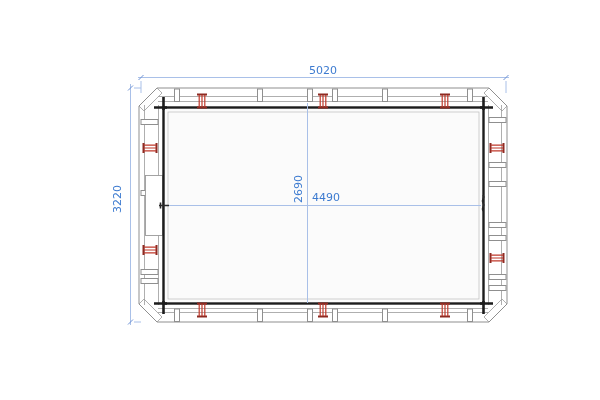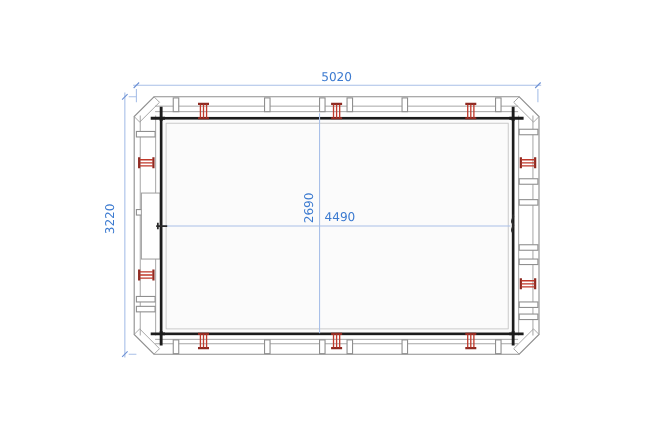--- a/index.html
+++ b/index.html
@@ -2,20 +2,21 @@
 <html><head>
 <meta charset="utf-8">
 <style>
   html, body { margin: 0; padding: 0; background: #ffffff; }
   .screen {
     position: relative;
     width: 500px; height: 400px;
     background: #ffffff;
     overflow: hidden;
     font-family: "DejaVu Sans", sans-serif;
+    margin-left: 17px;
   }
   svg { display: block; }
   .thin2  { stroke: #9a9a9a; stroke-width: 0.8; fill: none; }
   .stub   { stroke: #1c1c1c; stroke-width: 2.6; fill: none; }
   .dimline { stroke: #a9c0e8; stroke-width: 1; fill: none; }
   .dimtick { stroke: #6f93d6; stroke-width: 1; fill: none; }
   .dim-text {
     fill: #3d7bd0;
     font-family: "DejaVu Sans", sans-serif;
     font-size: 11px;

